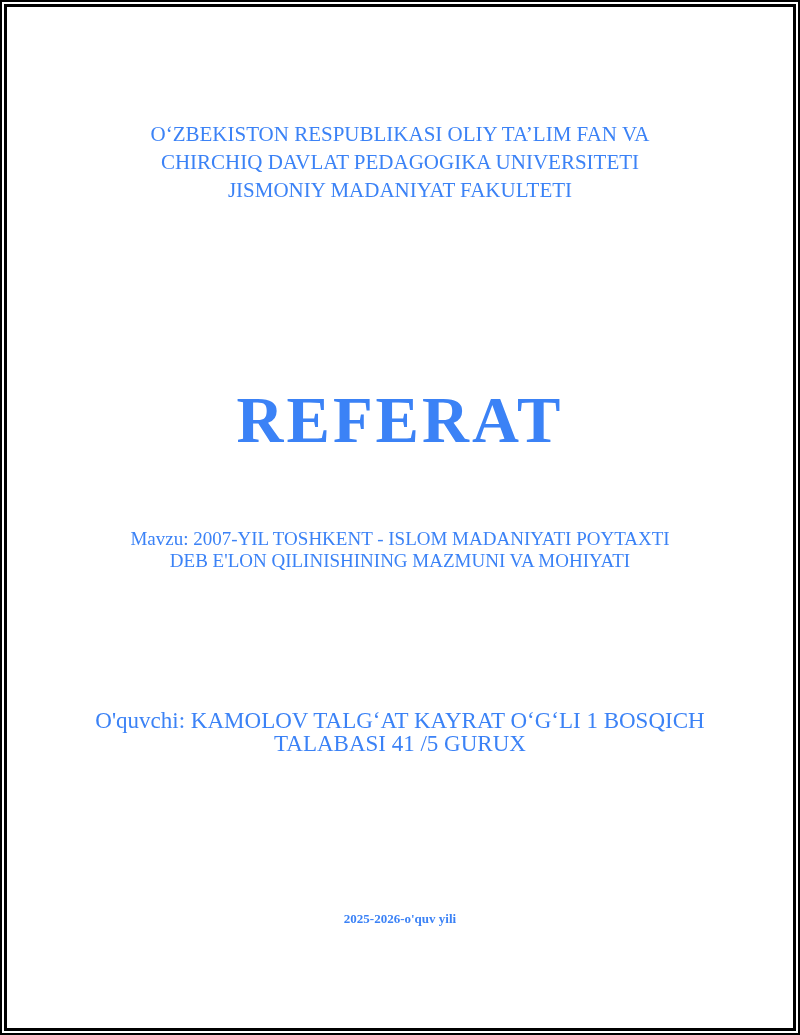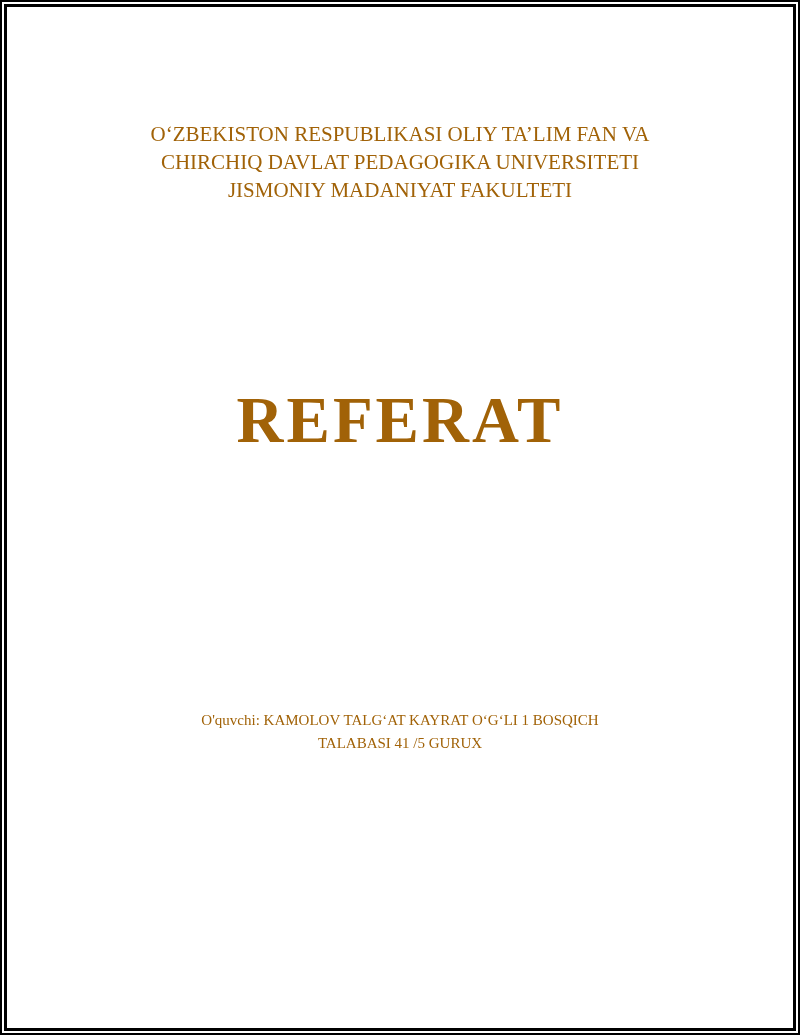--- a/index.html
+++ b/index.html
@@ -9,21 +9,21 @@
   }
   .page {
     position: relative;
     width: 800px;
     height: 1035px;
     box-sizing: border-box;
     background: #ffffff;
     border: 2px solid #000000;
     padding: 2px;
     font-family: "Liberation Serif", "DejaVu Serif", serif;
-    color: #a16207;
+    color: #3b82f6;
   }
   .inner {
     position: relative;
     width: 100%;
     height: 100%;
     box-sizing: border-box;
     border: 3px solid #000000;
   }
   .block {
     position: absolute;
@@ -45,21 +45,21 @@
     letter-spacing: 3px;
     margin: 4px;
   }
   .topic-block {
     top: 521px;
     font-size: 19px;
     line-height: 22px;
   }
   .student-block {
     top: 702px;
-    font-size: 15px;
+    font-size: 23px;
     line-height: 23px;
   }
   .footer-block {
     top: 904px;
     font-size: 13px;
     line-height: 16px;
     font-weight: bold;
   }
 </style>
 </head>
@@ -69,21 +69,26 @@
   <div class="inner">
 
     <div class="block header-block">
       <div>O‘ZBEKISTON RESPUBLIKASI OLIY TA’LIM FAN VA</div>
       <div>CHIRCHIQ DAVLAT PEDAGOGIKA UNIVERSITETI</div>
       <div>JISMONIY MADANIYAT FAKULTETI</div>
     </div>
 
     <h1 class="block title-block">REFERAT</h1>
 
+    <div class="block topic-block">
+      <div>Mavzu: 2007-YIL TOSHKENT - ISLOM MADANIYATI POYTAXTI</div>
+      <div>DEB E'LON QILINISHINING MAZMUNI VA MOHIYATI</div>
+    </div>
 
     <div class="block student-block">
       <div>O'quvchi: KAMOLOV TALG‘AT KAYRAT O‘G‘LI 1 BOSQICH</div>
       <div>TALABASI 41 /5 GURUX</div>
     </div>
 
+    <div class="block footer-block">2025-2026-o'quv yili</div>
 
   </div>
 </div>
 
 </body></html>

